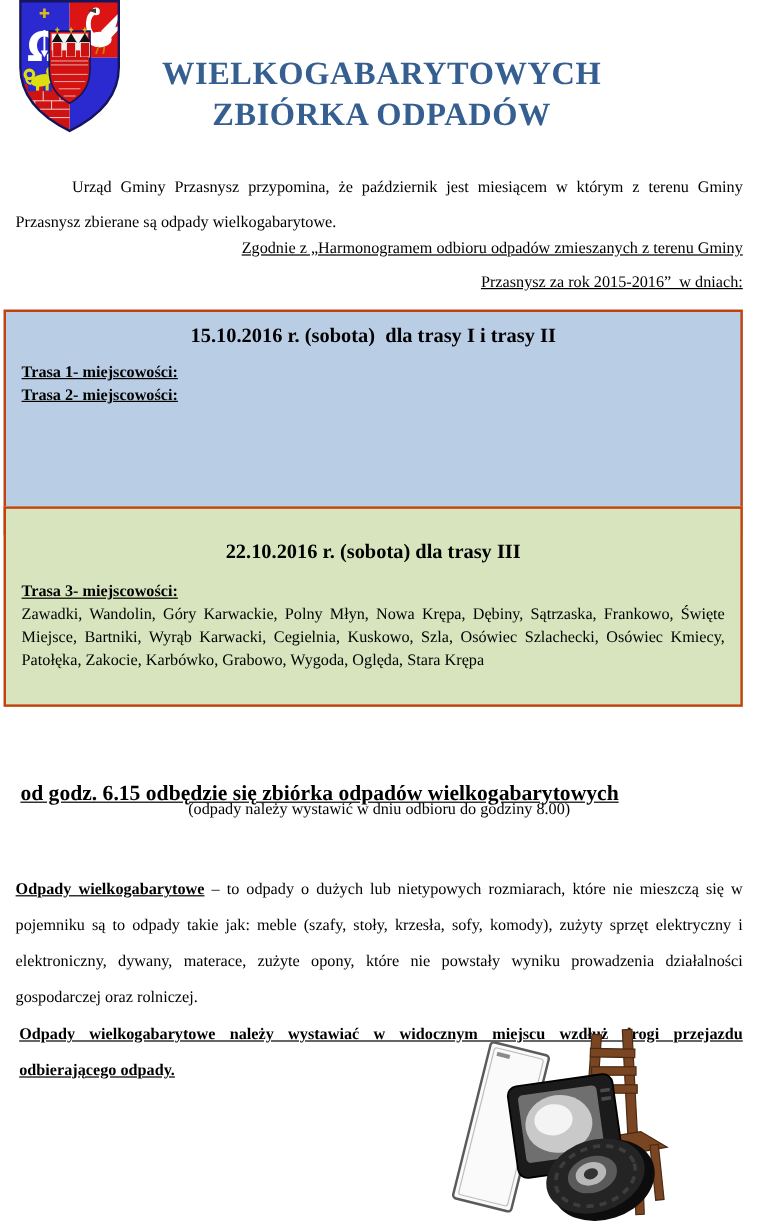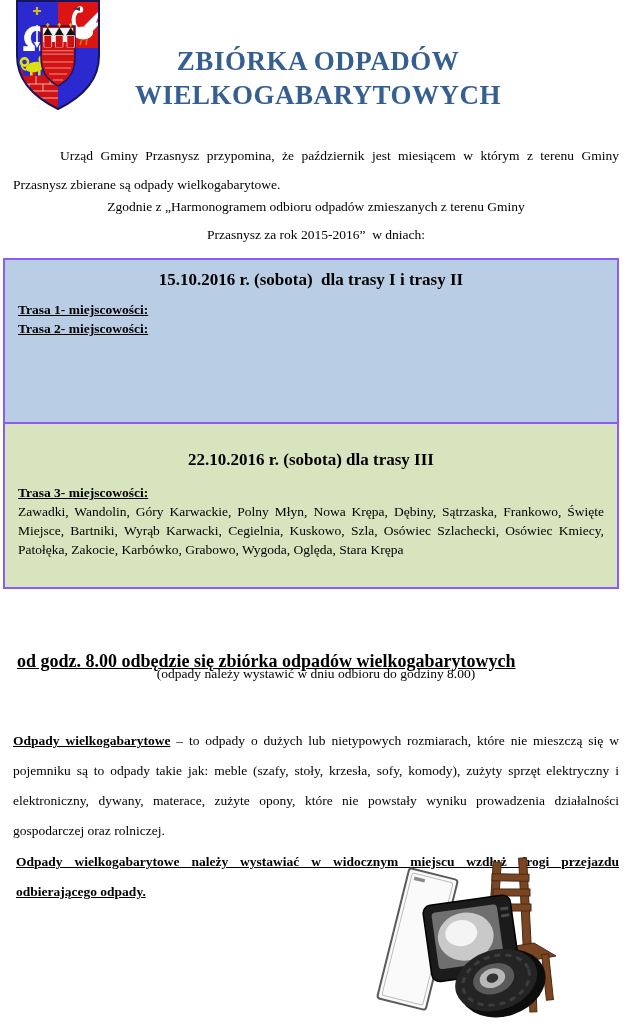--- a/index.html
+++ b/index.html
@@ -15,28 +15,28 @@
   .title-block {
     left:106px; top:44px; width:424px; text-align:center;
     font-weight:bold; font-size:27px; line-height:34px; letter-spacing:0.5px;
   }
 
   .intro {
     left:13px; top:141px; width:606px;
     font-size:13.5px; line-height:29px; text-align:justify; text-indent:47px;
   }
   .sched-line {
-    left:13px; width:606px; text-align:center; font-size:13.5px;
-    white-space:pre-wrap;
+    left:13px; width:606px; text-align:right; font-size:13.5px;
+    text-decoration:underline; white-space:pre-wrap;
   }
   .sched-1 { top:199px; }
   .sched-2 { top:227px; }
 
   .box {
-    left:3px; width:616px; border:2px solid #8b5cf6; padding:4px 13px;
+    left:3px; width:616px; border:2px solid #c2410c; padding:4px 13px;
   }
   .box-1 { top:258px; height:188px; }
   .box-2 { top:422px; height:167px; padding-top:20px; }
   .box-heading {
     text-align:center; font-size:17px; font-weight:bold;
     margin:6px 0 10px; white-space:pre-wrap;
   }
   .box-2 .box-heading { margin:6px 0 13px; }
   .route-label {
     font-size:13.5px; font-weight:bold; text-decoration:underline; line-height:19px;
@@ -129,41 +129,41 @@
       <line x1="31" y1="64" x2="61" y2="64"></line>
       <line x1="33" y1="70" x2="59" y2="70"></line>
       <line x1="37" y1="76" x2="55" y2="76"></line>
       <line x1="41" y1="82" x2="51" y2="82"></line>
     </g>
   </g>
   <path d="M5,3 H87 V58 Q87,91 46,111 Q5,91 5,58 Z" fill="none" stroke="#15155e" stroke-width="2"></path>
 </svg>
 
 <div class="abs title-block" style="color: rgb(54, 95, 145);">
+  <div>WIELKOGABARYTOWYCH</div>
   <div>ZBIÓRKA ODPADÓW</div>
-  <div>WIELKOGABARYTOWYCH</div>
 </div>
 
 <p class="abs intro">Urząd Gminy Przasnysz przypomina, że październik jest miesiącem w którym z terenu Gminy Przasnysz zbierane są odpady wielkogabarytowe.</p>
 <div class="abs sched-line sched-1">Zgodnie z „Harmonogramem odbioru odpadów zmieszanych z terenu Gminy</div>
 <div class="abs sched-line sched-2">Przasnysz za rok 2015-2016”  w dniach:</div>
 
 <div class="abs box box-1" style="background-color: rgb(185, 205, 228);">
   <div class="box-heading">15.10.2016 r. (sobota)  dla trasy I i trasy II</div>
   <div class="route-label">Trasa 1- miejscowości:</div>
   <div class="route-label">Trasa 2- miejscowości:</div>
 </div>
 
 <div class="abs box box-2" style="background-color: rgb(215, 228, 189);">
   <div class="box-heading">22.10.2016 r. (sobota) dla trasy III</div>
   <div class="route-label">Trasa 3- miejscowości:</div>
   <div class="route-places">Zawadki, Wandolin, Góry Karwackie, Polny Młyn, Nowa Krępa, Dębiny, Sątrzaska, Frankowo, Święte Miejsce, Bartniki, Wyrąb Karwacki, Cegielnia, Kuskowo, Szla, Osówiec Szlachecki, Osówiec Kmiecy, Patołęka, Zakocie, Karbówko, Grabowo, Wygoda, Oględa, Stara Krępa</div>
 </div>
 
-<div class="abs main-heading">od godz. 8.00 odbędzie się zbiórka odpadów wielkogabarytowych</div>
+<div class="abs main-heading">od godz. 6.15 odbędzie się zbiórka odpadów wielkogabarytowych</div>
 <div class="abs subnote">(odpady należy wystawić w dniu odbioru do godziny 8.00)</div>
 
 <p class="abs definition"><span class="term">Odpady wielkogabarytowe</span><span> – to odpady o dużych lub nietypowych rozmiarach, które nie mieszczą się w pojemniku są to odpady takie jak: meble (szafy, stoły, krzesła, sofy, komody), zużyty sprzęt elektryczny i elektroniczny, dywany, materace, zużyte opony, które nie powstały wyniku prowadzenia działalności gospodarczej oraz rolniczej.</span></p>
 
 <p class="abs placement">Odpady wielkogabarytowe należy wystawiać w widocznym miejscu wzdłuż drogi przejazdu odbierającego odpady.</p>
 
 <svg class="abs clipart" viewBox="0 0 192 164" aria-hidden="true">
   <g fill="#7a4522" stroke="#4a2a12" stroke-width="1">
     <rect x="118" y="6" width="8" height="94" transform="rotate(4 122 53)"></rect>
     <rect x="149" y="2" width="8" height="92" transform="rotate(-3 153 48)"></rect>

